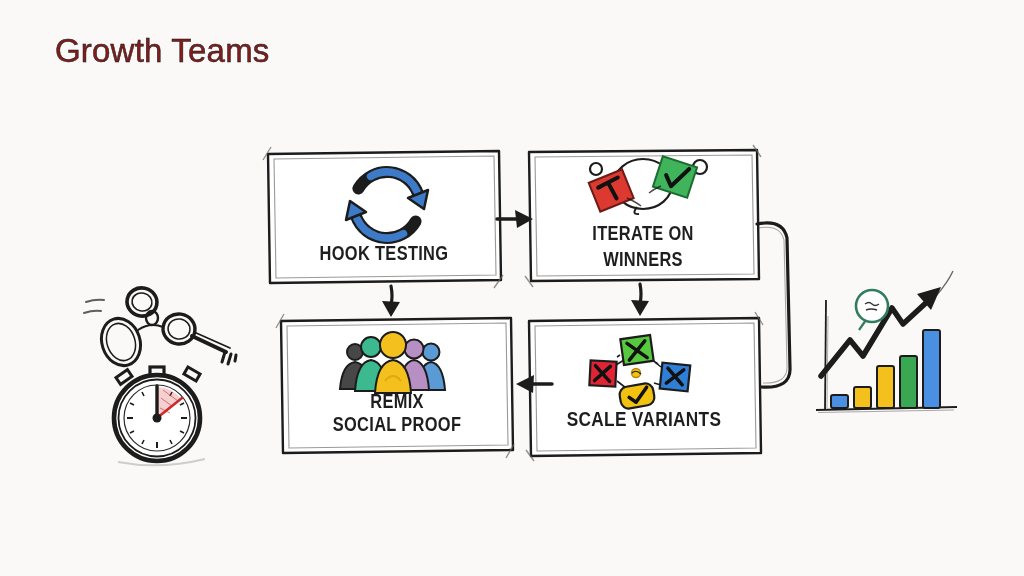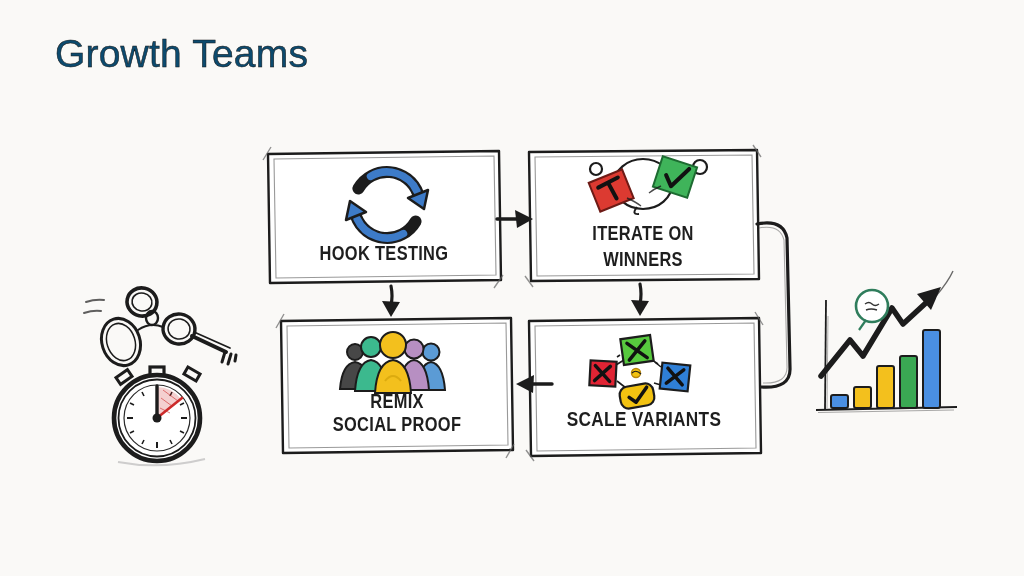--- a/index.html
+++ b/index.html
@@ -6,21 +6,21 @@
   #canvas{
     position:relative;
     width:1024px;height:576px;
     background:var(--c-paper,#faf9f7);
     overflow:hidden;
     font-family:"Liberation Sans", sans-serif;
   }
   #sketch{position:absolute;left:0;top:0;}
   .title{
     position:absolute;left:55px;top:32px;
-    font-size:39px;color:#0c4a6e;letter-spacing:0.2px;
+    font-size:33px;color:#7f1d1d;letter-spacing:0.2px;
     -webkit-text-stroke:0.5px #151515;
   }
   .box-label{
     position:absolute;text-align:center;
     font-weight:700;color:#1e1e1e;
     transform:scaleX(0.82);transform-origin:center;
     letter-spacing:0.4px;
   }
   .box-label span{display:block;}
   #label-hook{left:278px;top:241px;width:212px;font-size:20px;line-height:24px;}

